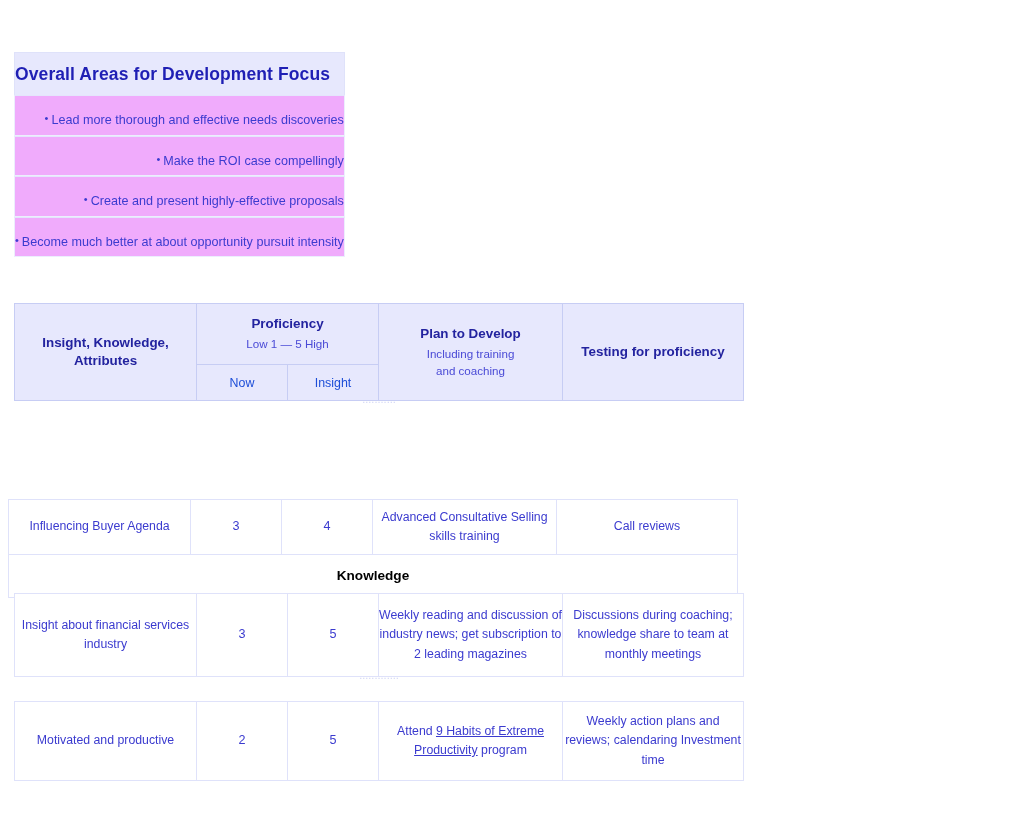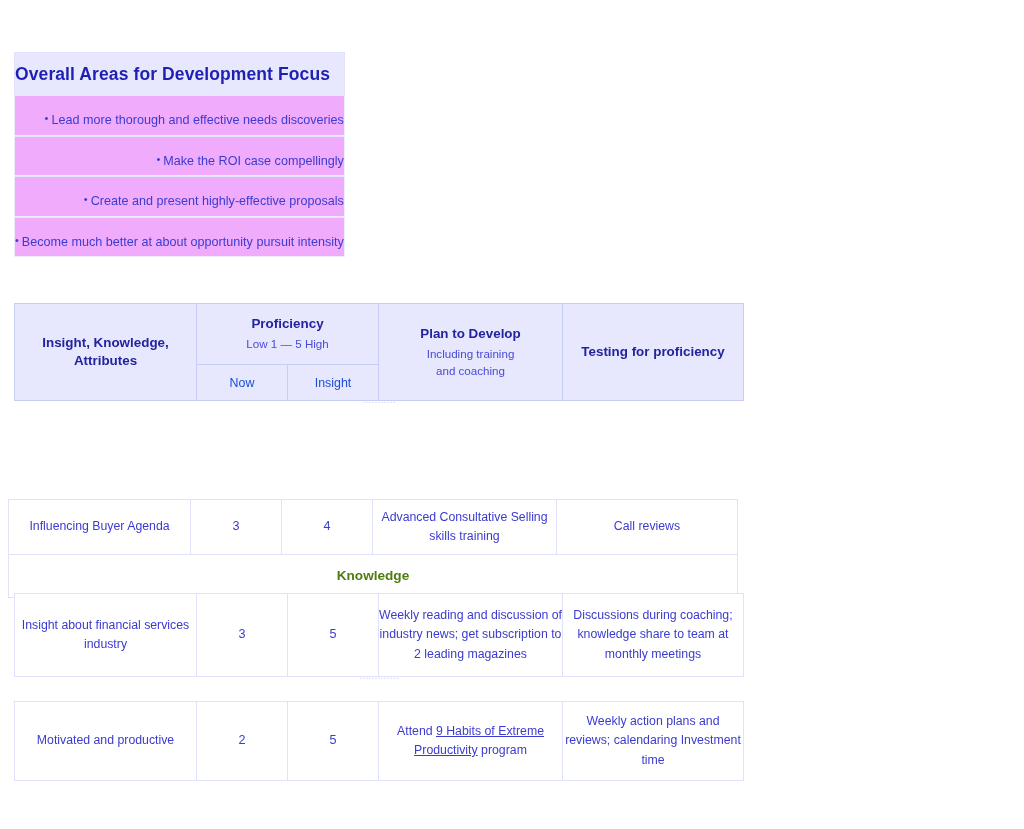--- a/index.html
+++ b/index.html
@@ -111,21 +111,21 @@
     padding: 8px 7px;
     border: 1px solid #e6e8fb;
   }
   td.num { font-size: 12.6px; }
   .section-row td {
     border: 1px solid #eceefd;
     padding: 0;
     height: 42px;
   }
   .section-label {
-    color: #4d7c0f;
+    color: #000000;
     font-size: 13.6px;
     font-weight: bold;
     text-align: center;
     line-height: 42px;
   }
   .link-ul { text-decoration: underline; }
   .rowbox { position: relative; }
 </style>
 </head>
 <body>

